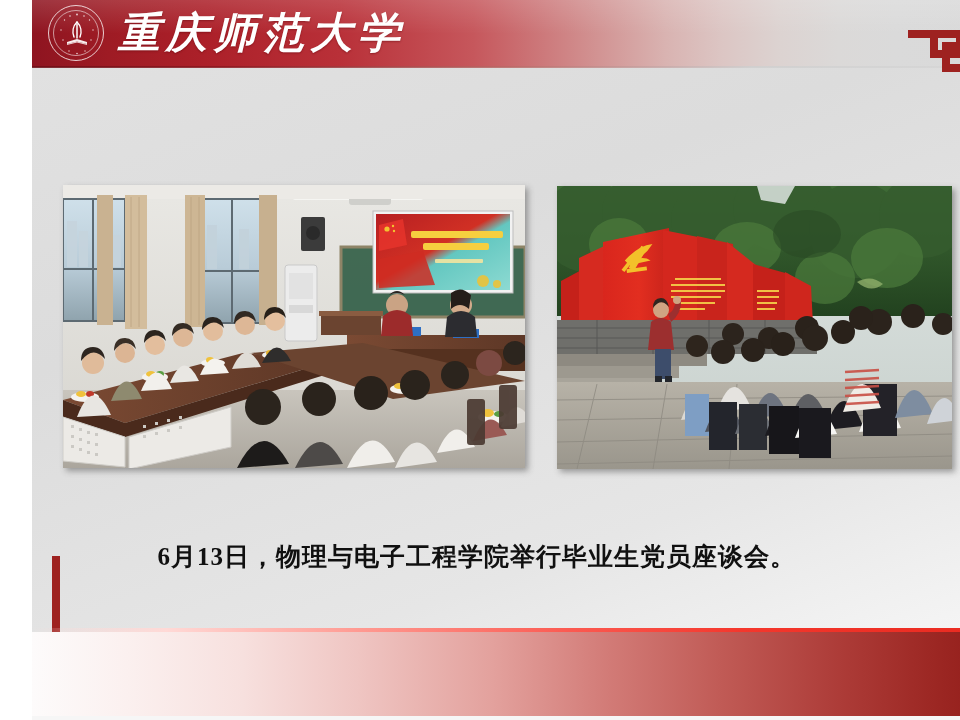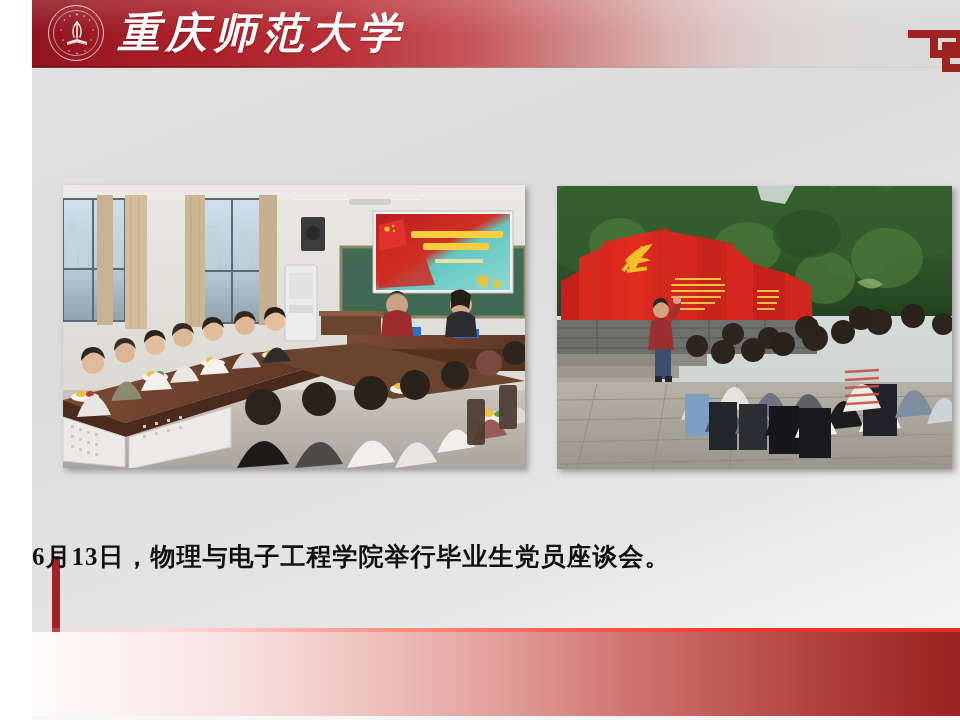--- a/index.html
+++ b/index.html
@@ -110,21 +110,21 @@
   .photo-right { left: 525px; top: 186px; width: 395px; height: 283px; }
 
   .photo svg { display: block; width: 100%; height: 100%; }
 
   
   .caption {
     position: absolute;
     left: 0;
     top: 540px;
     width: 764px;
-    text-align: left;
+    text-align: right;
     font-size: 25px;
     font-weight: 700;
     color: #101010;
     font-family: "Liberation Serif", "DejaVu Serif", serif;
     letter-spacing: 1px;
     white-space: nowrap;
   }
 
   
   .bottom-hairline {

